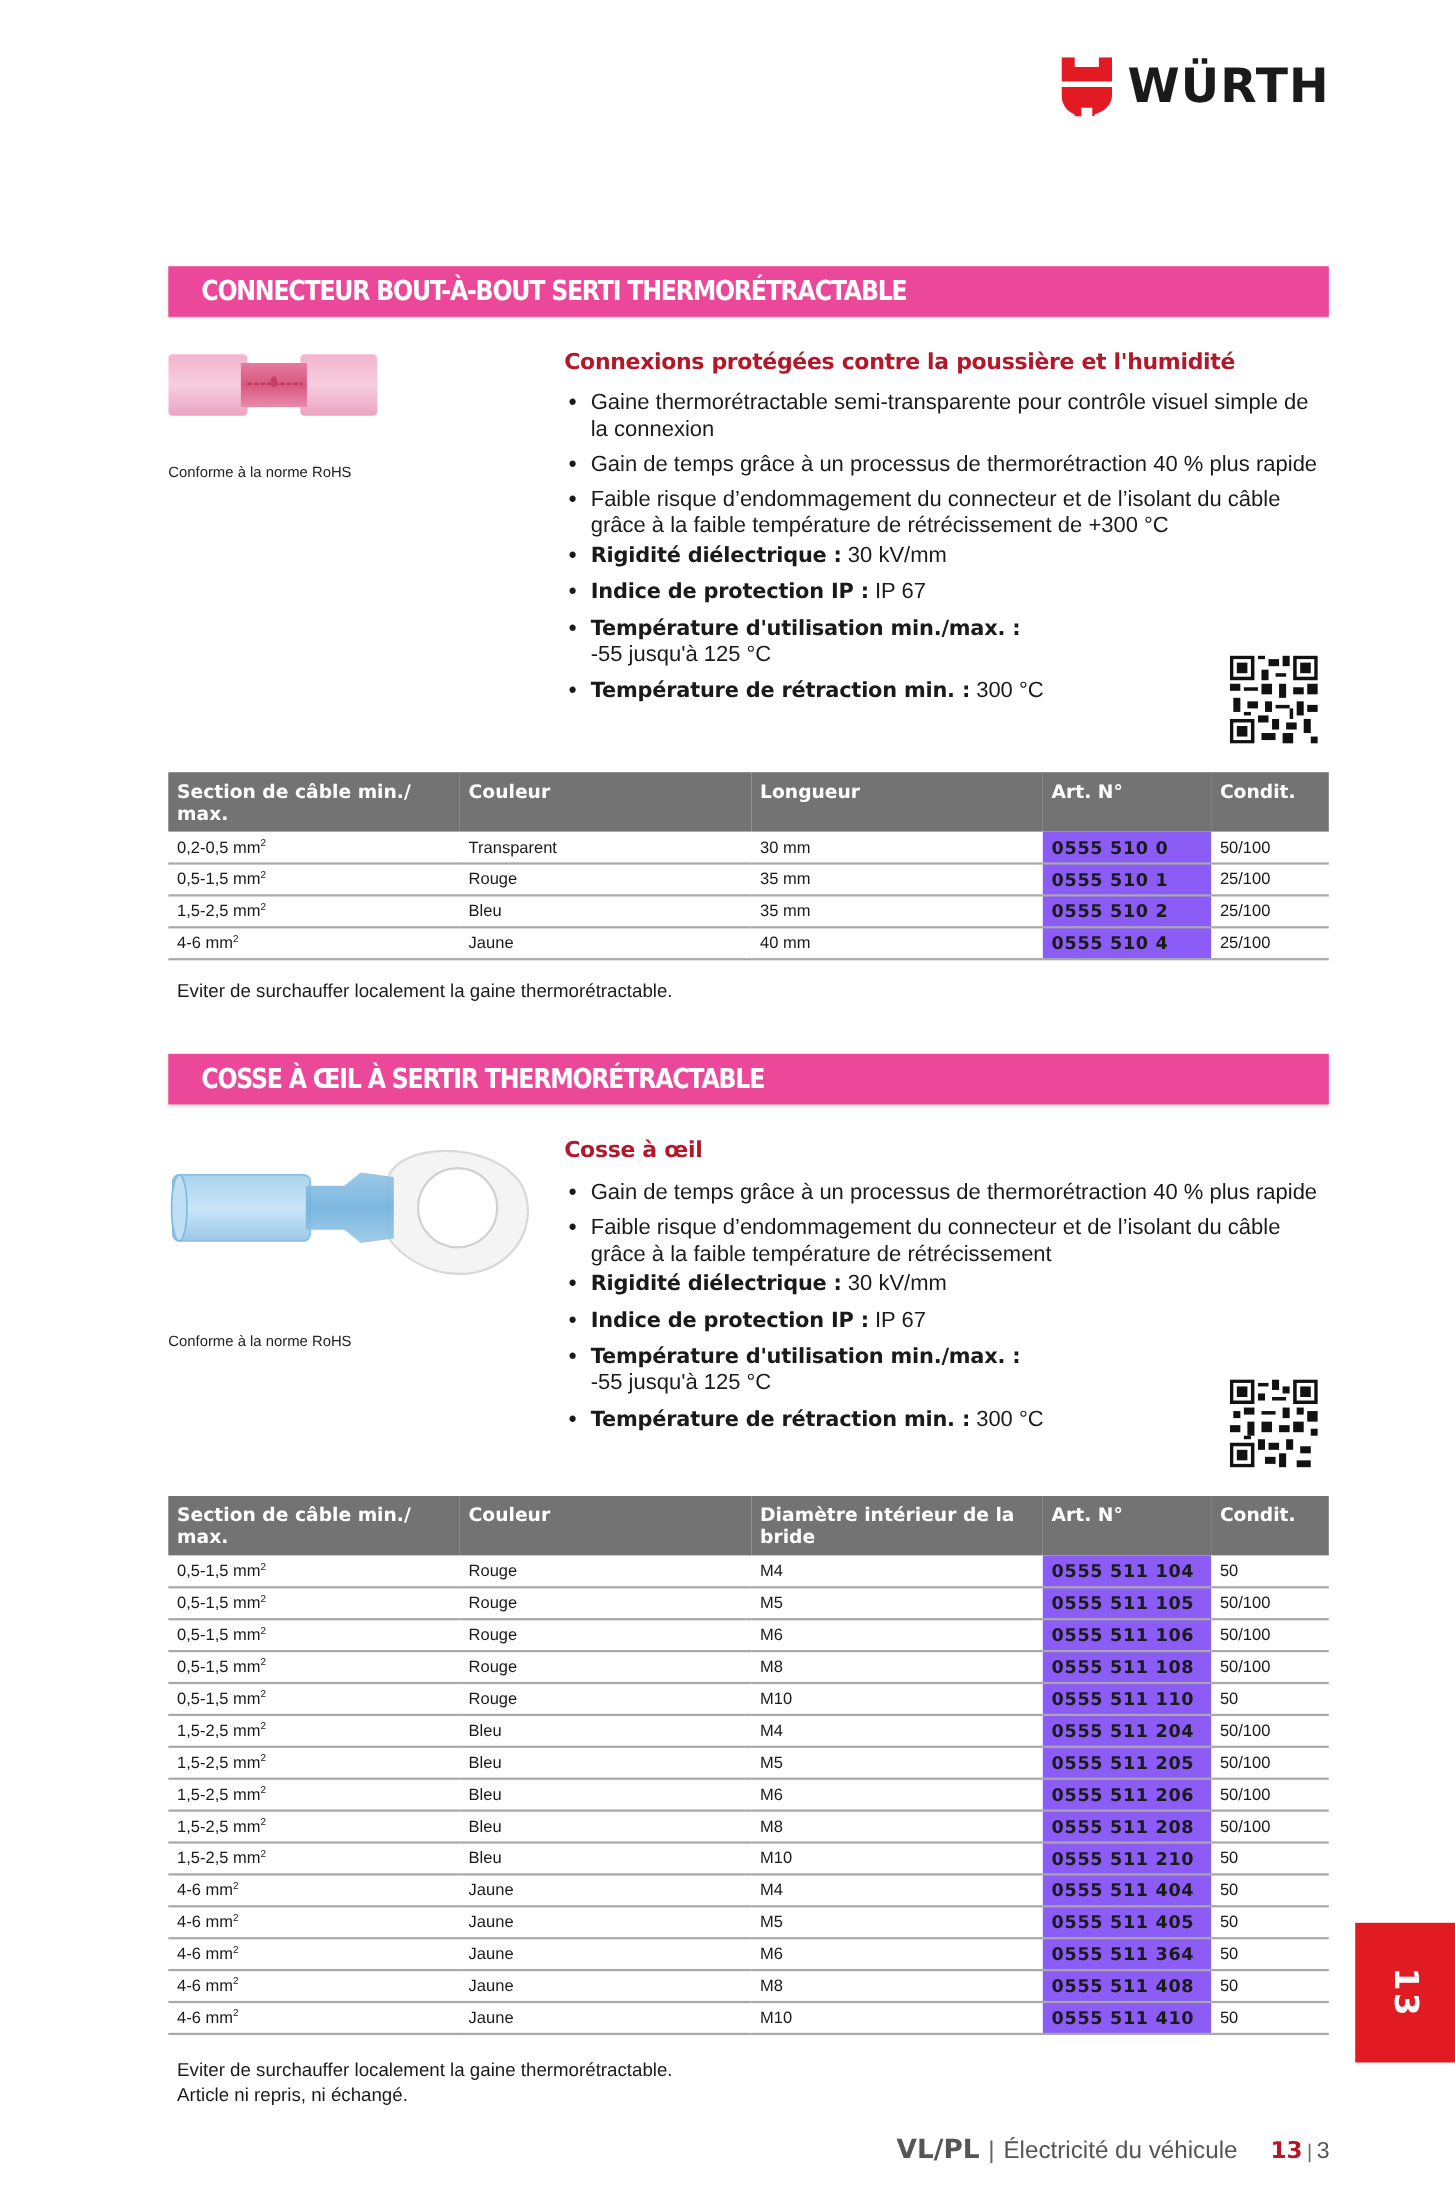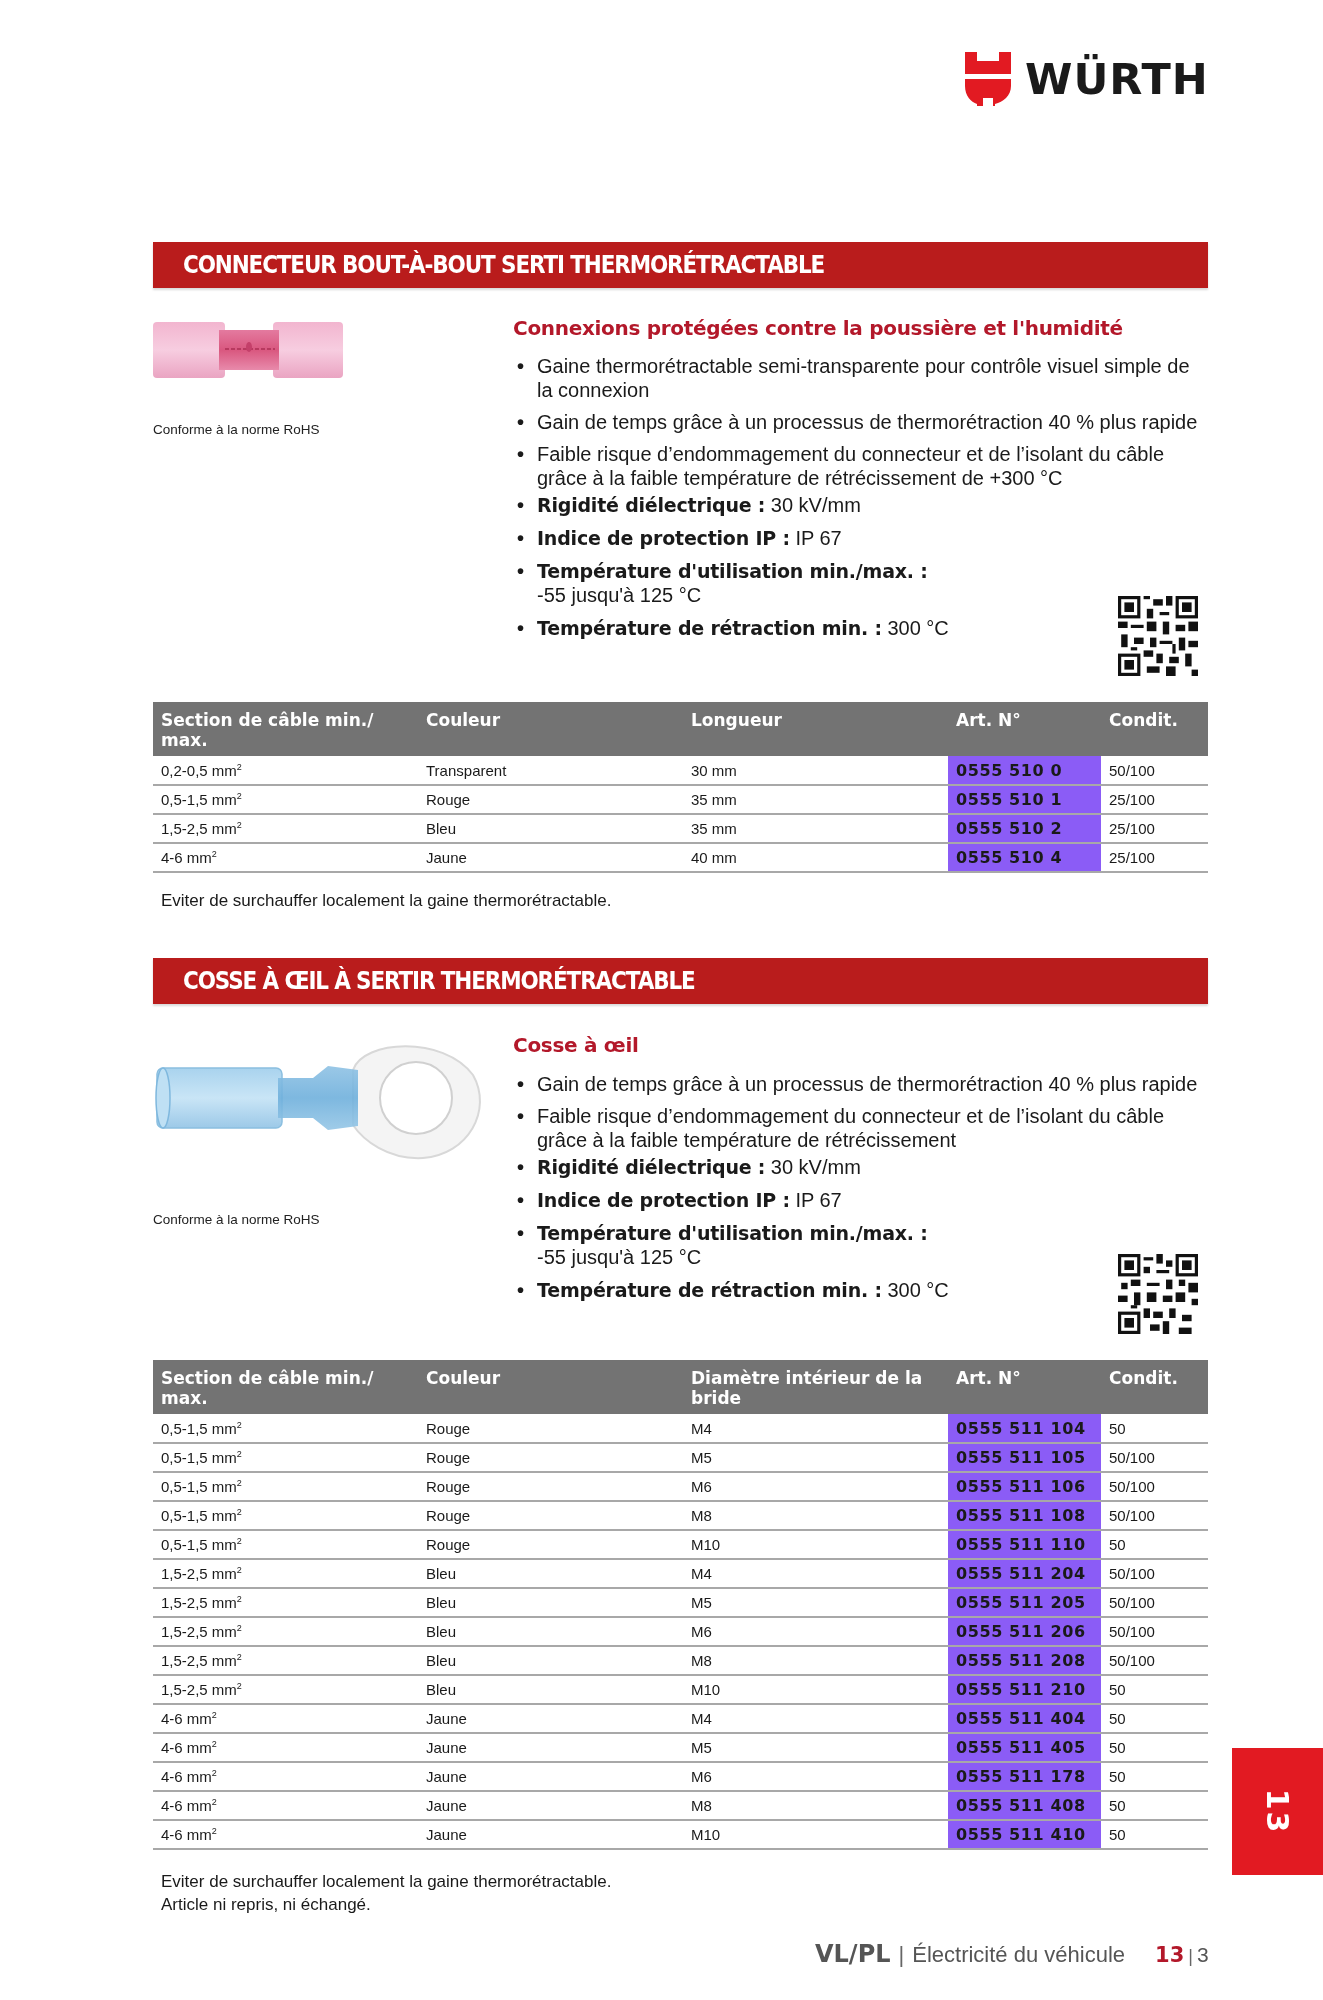--- a/index.html
+++ b/index.html
@@ -3,21 +3,21 @@
 <meta charset="utf-8">
 <style>
   * { box-sizing: border-box; margin: 0; padding: 0; }
   html, body { width: 1323px; height: 2000px; background: #ffffff; overflow: hidden; }
   body { position: relative; font-family: "Liberation Sans", "DejaVu Sans", sans-serif; color: #1a1a1a; }
 
   .logo { position: absolute; left: 965px; top: 52px; height: 54px; display: flex; align-items: center; }
   .logo-mark { width: 46px; height: 54px; position: relative; }
   .logo-text { margin-left: 14px; font-family: "DejaVu Sans", sans-serif; font-weight: 700; font-size: 43px; letter-spacing: 1px; color: #1a1a1a; line-height: 1; }
 
-  .banner { position: absolute; left: 153px; width: 1055px; height: 46px; background: #b91c1c; color: #fff;
+  .banner { position: absolute; left: 153px; width: 1055px; height: 46px; background: #ec4899; color: #fff;
             font-family: "DejaVu Sans", sans-serif; font-weight: 700; font-size: 25px; line-height: 46px;
             padding-left: 30px; letter-spacing: -1.3px; transform-origin: left; box-shadow: 0 2px 2px rgba(0,0,0,0.15); }
   .banner span { display: inline-block; transform: scaleX(0.86); transform-origin: left center; white-space: nowrap; }
 
   .rohs { position: absolute; left: 153px; font-size: 13.5px; color: #222; }
 
   .subtitle { position: absolute; left: 513px; font-family: "DejaVu Sans", sans-serif; font-weight: 700; font-size: 20px; color: #b3182a; letter-spacing: -0.3px; }
 
   .bullets { position: absolute; left: 515px; width: 690px; list-style: none; }
   .bullets li { position: relative; padding-left: 22px; font-size: 20px; line-height: 24px; color: #1a1a1a; margin-bottom: 9px; }
@@ -359,21 +359,21 @@
         <td><span>4-6 mm</span><sup>2</sup></td>
         <td>Jaune</td>
         <td>M5</td>
         <td class="art">0555 511 405</td>
         <td>50</td>
       </tr>
       <tr>
         <td><span>4-6 mm</span><sup>2</sup></td>
         <td>Jaune</td>
         <td>M6</td>
-        <td class="art">0555 511 178</td>
+        <td class="art">0555 511 364</td>
         <td>50</td>
       </tr>
       <tr>
         <td><span>4-6 mm</span><sup>2</sup></td>
         <td>Jaune</td>
         <td>M8</td>
         <td class="art">0555 511 408</td>
         <td>50</td>
       </tr>
       <tr>

